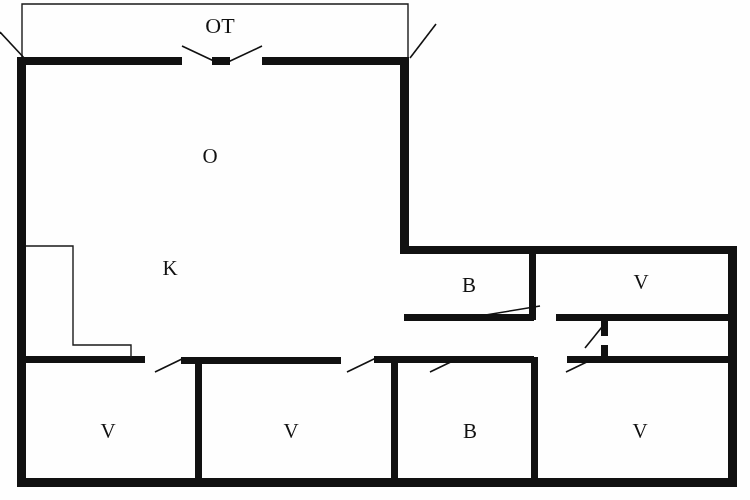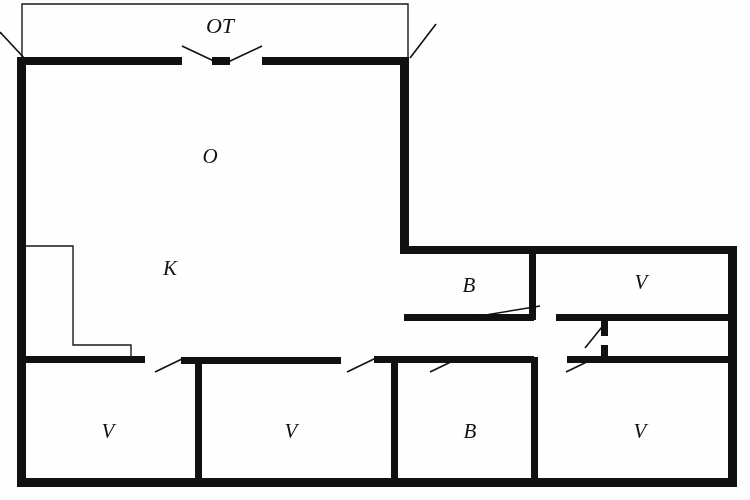--- a/index.html
+++ b/index.html
@@ -1,18 +1,18 @@
 <!DOCTYPE html>
 <html><head>
 <meta charset="utf-8">
 <style>
   html,body{margin:0;padding:0;background:#ffffff;}
   body{width:750px;height:500px;overflow:hidden;
        font-family:"Liberation Serif",serif;}
-  #plan{position:relative;width:750px;height:500px;background:#fefefe;font-style:italic;}
+  #plan{position:relative;width:750px;height:500px;background:#fefefe;}
   svg{display:block;}
   .thin{stroke:#1a1a1a;stroke-width:1.4;fill:none;}
   .swing{stroke:#111111;stroke-width:1.6;fill:none;}
   .roomlabel{font-family:"Liberation Serif",serif;font-size:21px;fill:#111111;
              text-anchor:middle;dominant-baseline:middle;}
   .terracelabel{font-family:"Liberation Serif",serif;font-size:22px;fill:#111111;
              text-anchor:middle;dominant-baseline:middle;}
 </style>
 </head>
 <body>

